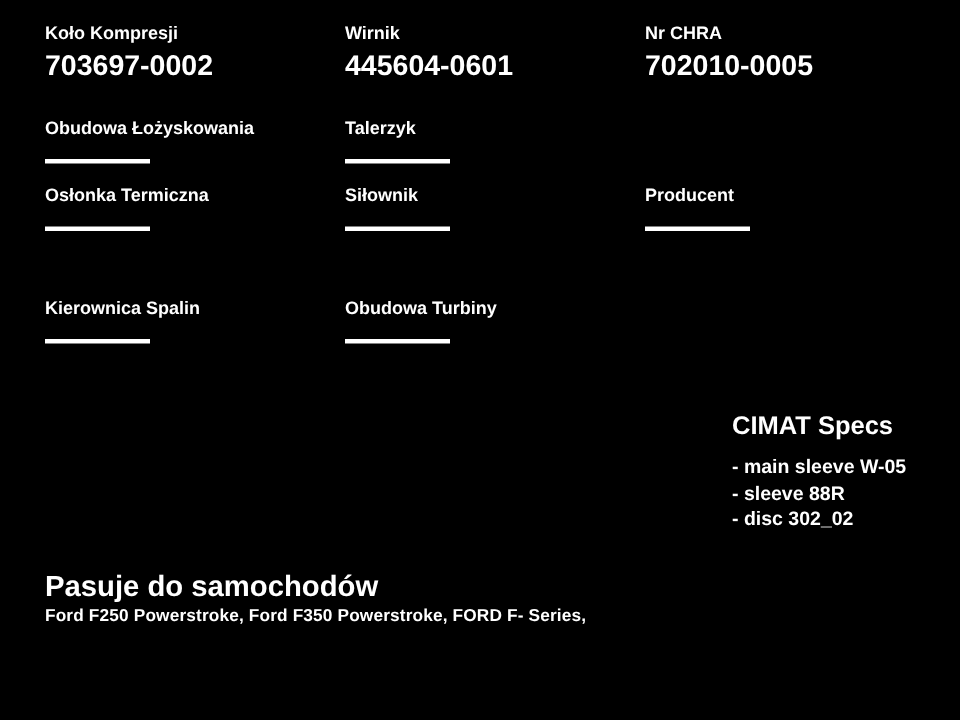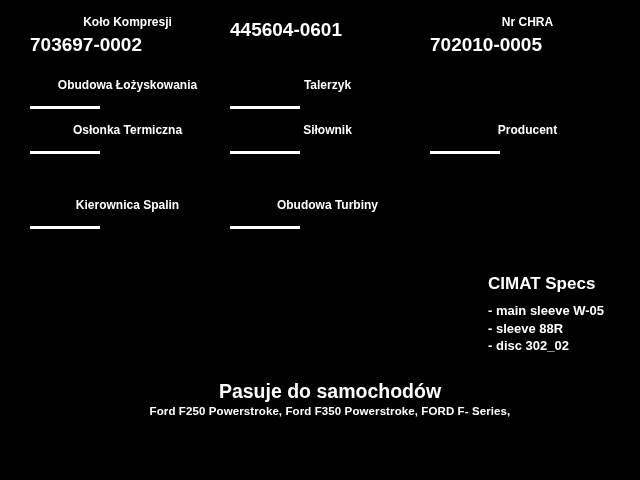--- a/index.html
+++ b/index.html
@@ -24,21 +24,20 @@
   .row2 { top: 78px; }
   .row3 { top: 123px; }
   .row4 { top: 198px; }
   .cell .label {
     display: block;
     font-size: 12px;
     line-height: 15px;
     font-weight: bold;
     color: #ffffff;
     white-space: nowrap;
-    text-align: center;
   }
   .cell .value {
     display: block;
     margin-top: 4px;
     font-size: 19px;
     line-height: 22px;
     font-weight: bold;
     color: #ffffff;
     letter-spacing: 0px;
     white-space: nowrap;
@@ -69,21 +68,20 @@
     font-size: 13px;
     line-height: 17.5px;
     font-weight: bold;
     white-space: nowrap;
   }
   
   .compat {
     position: absolute;
     left: 30px; top: 379px;
     width: 600px;
-    text-align: center;
   }
   .compat .compat-title {
     font-size: 19.5px;
     line-height: 24px;
     font-weight: bold;
     white-space: nowrap;
   }
   .compat .compat-vehicles {
     margin-top: 1px;
     font-size: 11.5px;
@@ -96,20 +94,21 @@
 </head>
 <body>
 
 <div class="canvas">
 
   <div class="cell col1 row1">
     <span class="label">Koło Kompresji</span>
     <span class="value">703697-0002</span>
   </div>
   <div class="cell col2 row1">
+    <span class="label">Wirnik</span>
     <span class="value">445604-0601</span>
   </div>
   <div class="cell col3 row1">
     <span class="label">Nr CHRA</span>
     <span class="value">702010-0005</span>
   </div>
 
   <div class="cell col1 row2">
     <span class="label">Obudowa Łożyskowania</span>
     <div class="blank-line"></div>

